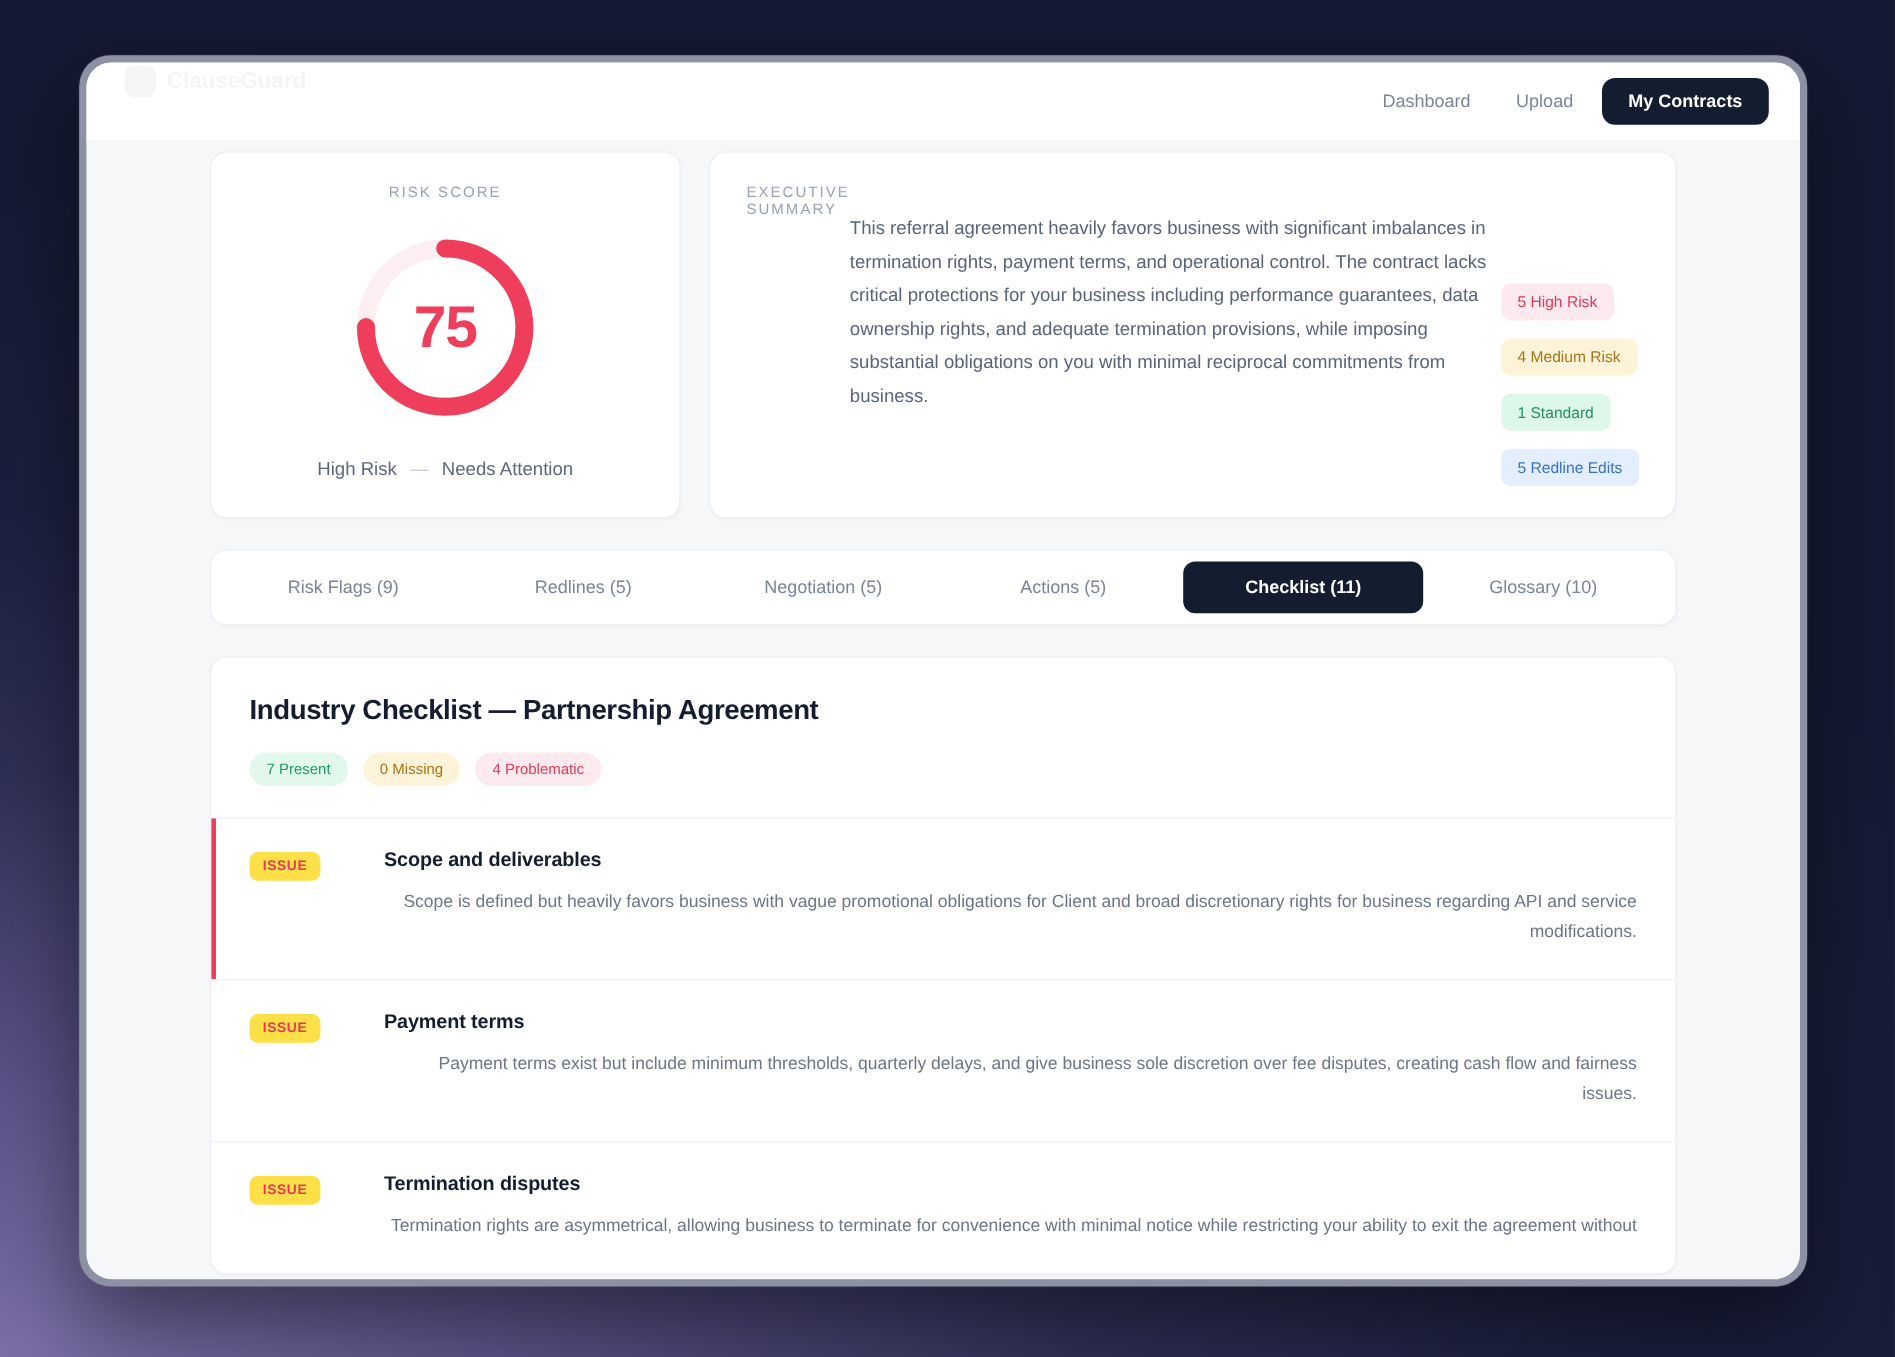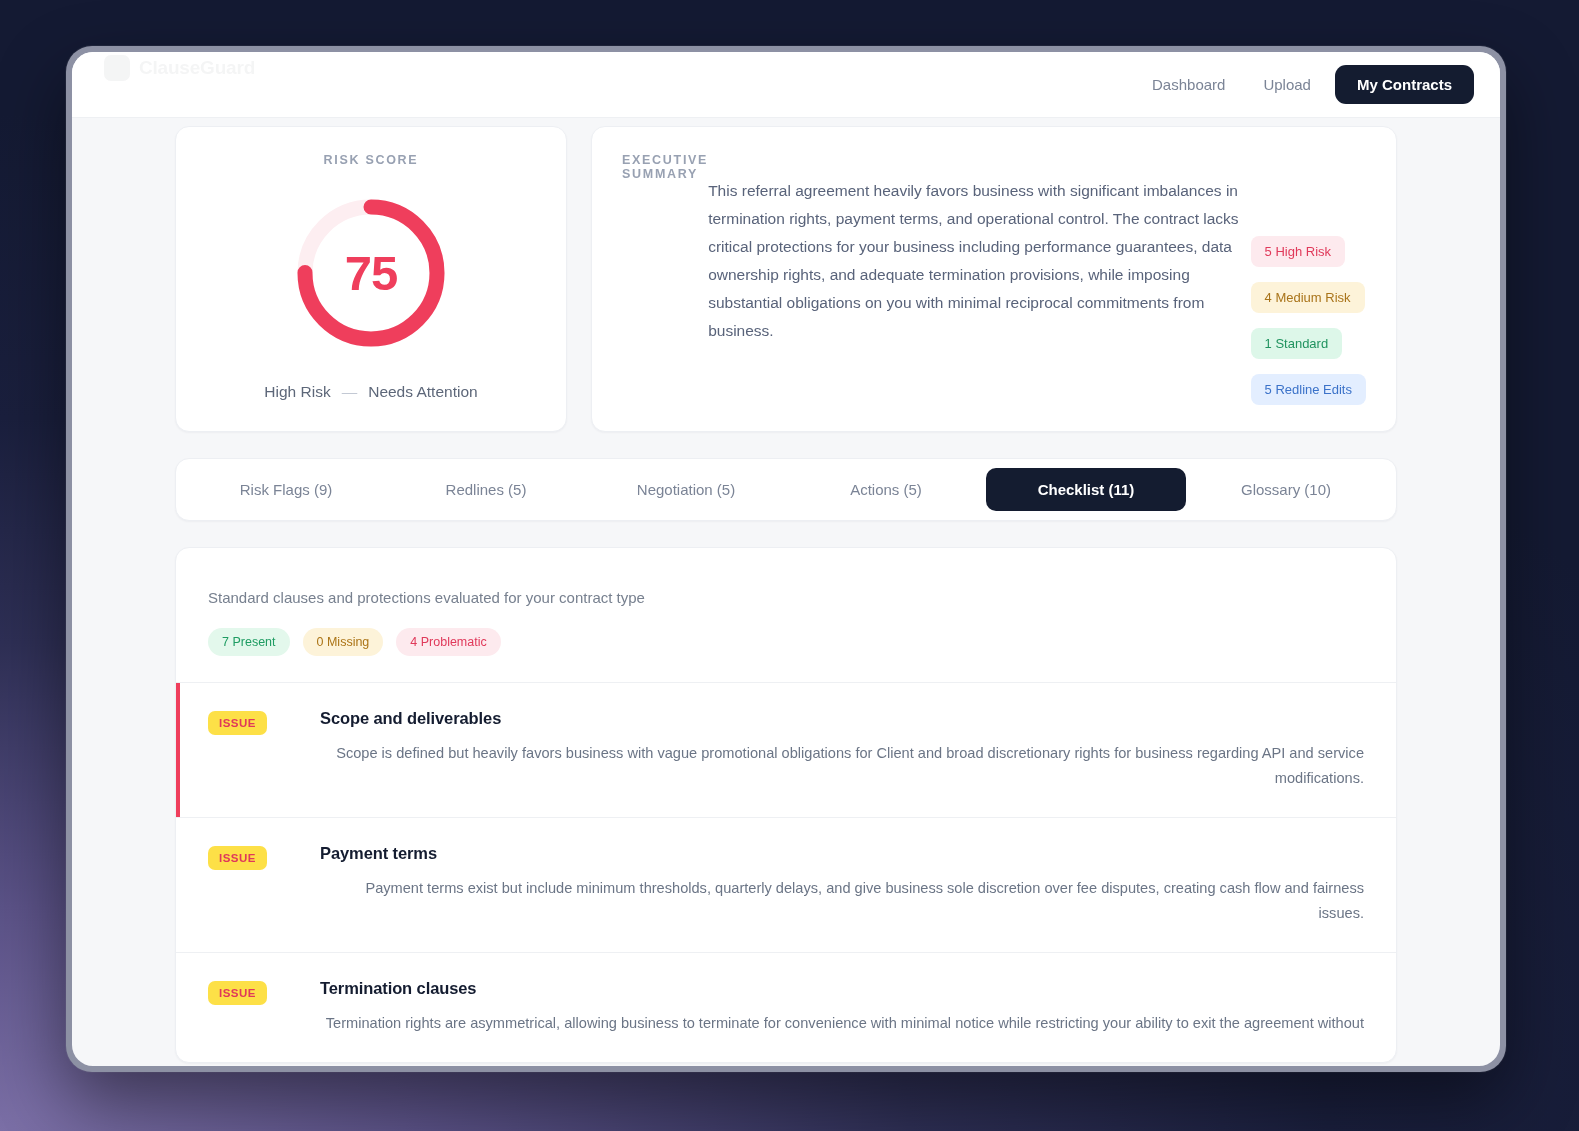--- a/index.html
+++ b/index.html
@@ -119,21 +119,21 @@
     flex: 0 0 392px;
     padding: 26px 24px 30px;
     display: flex;
     flex-direction: column;
     align-items: center;
   }
   .eyebrow {
     font-size: 12.5px;
     letter-spacing: 1.7px;
     color: #98a1b2;
-    font-weight: bold;
+    font-weight: normal;
     text-transform: uppercase;
   }
   .gauge-wrap {
     margin-top: 26px;
     position: relative;
     width: 160px;
     height: 160px;
   }
   .gauge-wrap svg { display: block; }
   .gauge-value {
@@ -357,21 +357,21 @@
           <div class="tab">Risk Flags (9)</div>
           <div class="tab">Redlines (5)</div>
           <div class="tab">Negotiation (5)</div>
           <div class="tab">Actions (5)</div>
           <div class="tab active">Checklist (11)</div>
           <div class="tab">Glossary (10)</div>
         </div>
 
         <div class="checklist-card">
           <div class="checklist-head">
-            <div class="checklist-sub">Standard clauses and protections evaluated for your contract type</div>
+            <div class="checklist-title">Industry Checklist — Partnership Agreement</div>
             <div class="checklist-chips">
               <span class="pill green">7 Present</span>
               <span class="pill amber">0 Missing</span>
               <span class="pill red">4 Problematic</span>
             </div>
           </div>
 
           <div class="item flagged">
             <div class="item-accent"></div>
             <div class="item-inner">
@@ -398,21 +398,21 @@
             </div>
           </div>
 
           <div class="item">
             <div class="item-accent"></div>
             <div class="item-inner">
               <div class="badge-col">
                 <span class="badge">ISSUE</span>
               </div>
               <div class="item-body">
-                <div class="item-title">Termination clauses</div>
+                <div class="item-title">Termination disputes</div>
                 <div class="item-desc">Termination rights are asymmetrical, allowing business to terminate for convenience with minimal notice while restricting your ability to exit the agreement without</div>
               </div>
             </div>
           </div>
 
         </div>
 
       </div>
     </div>
 

